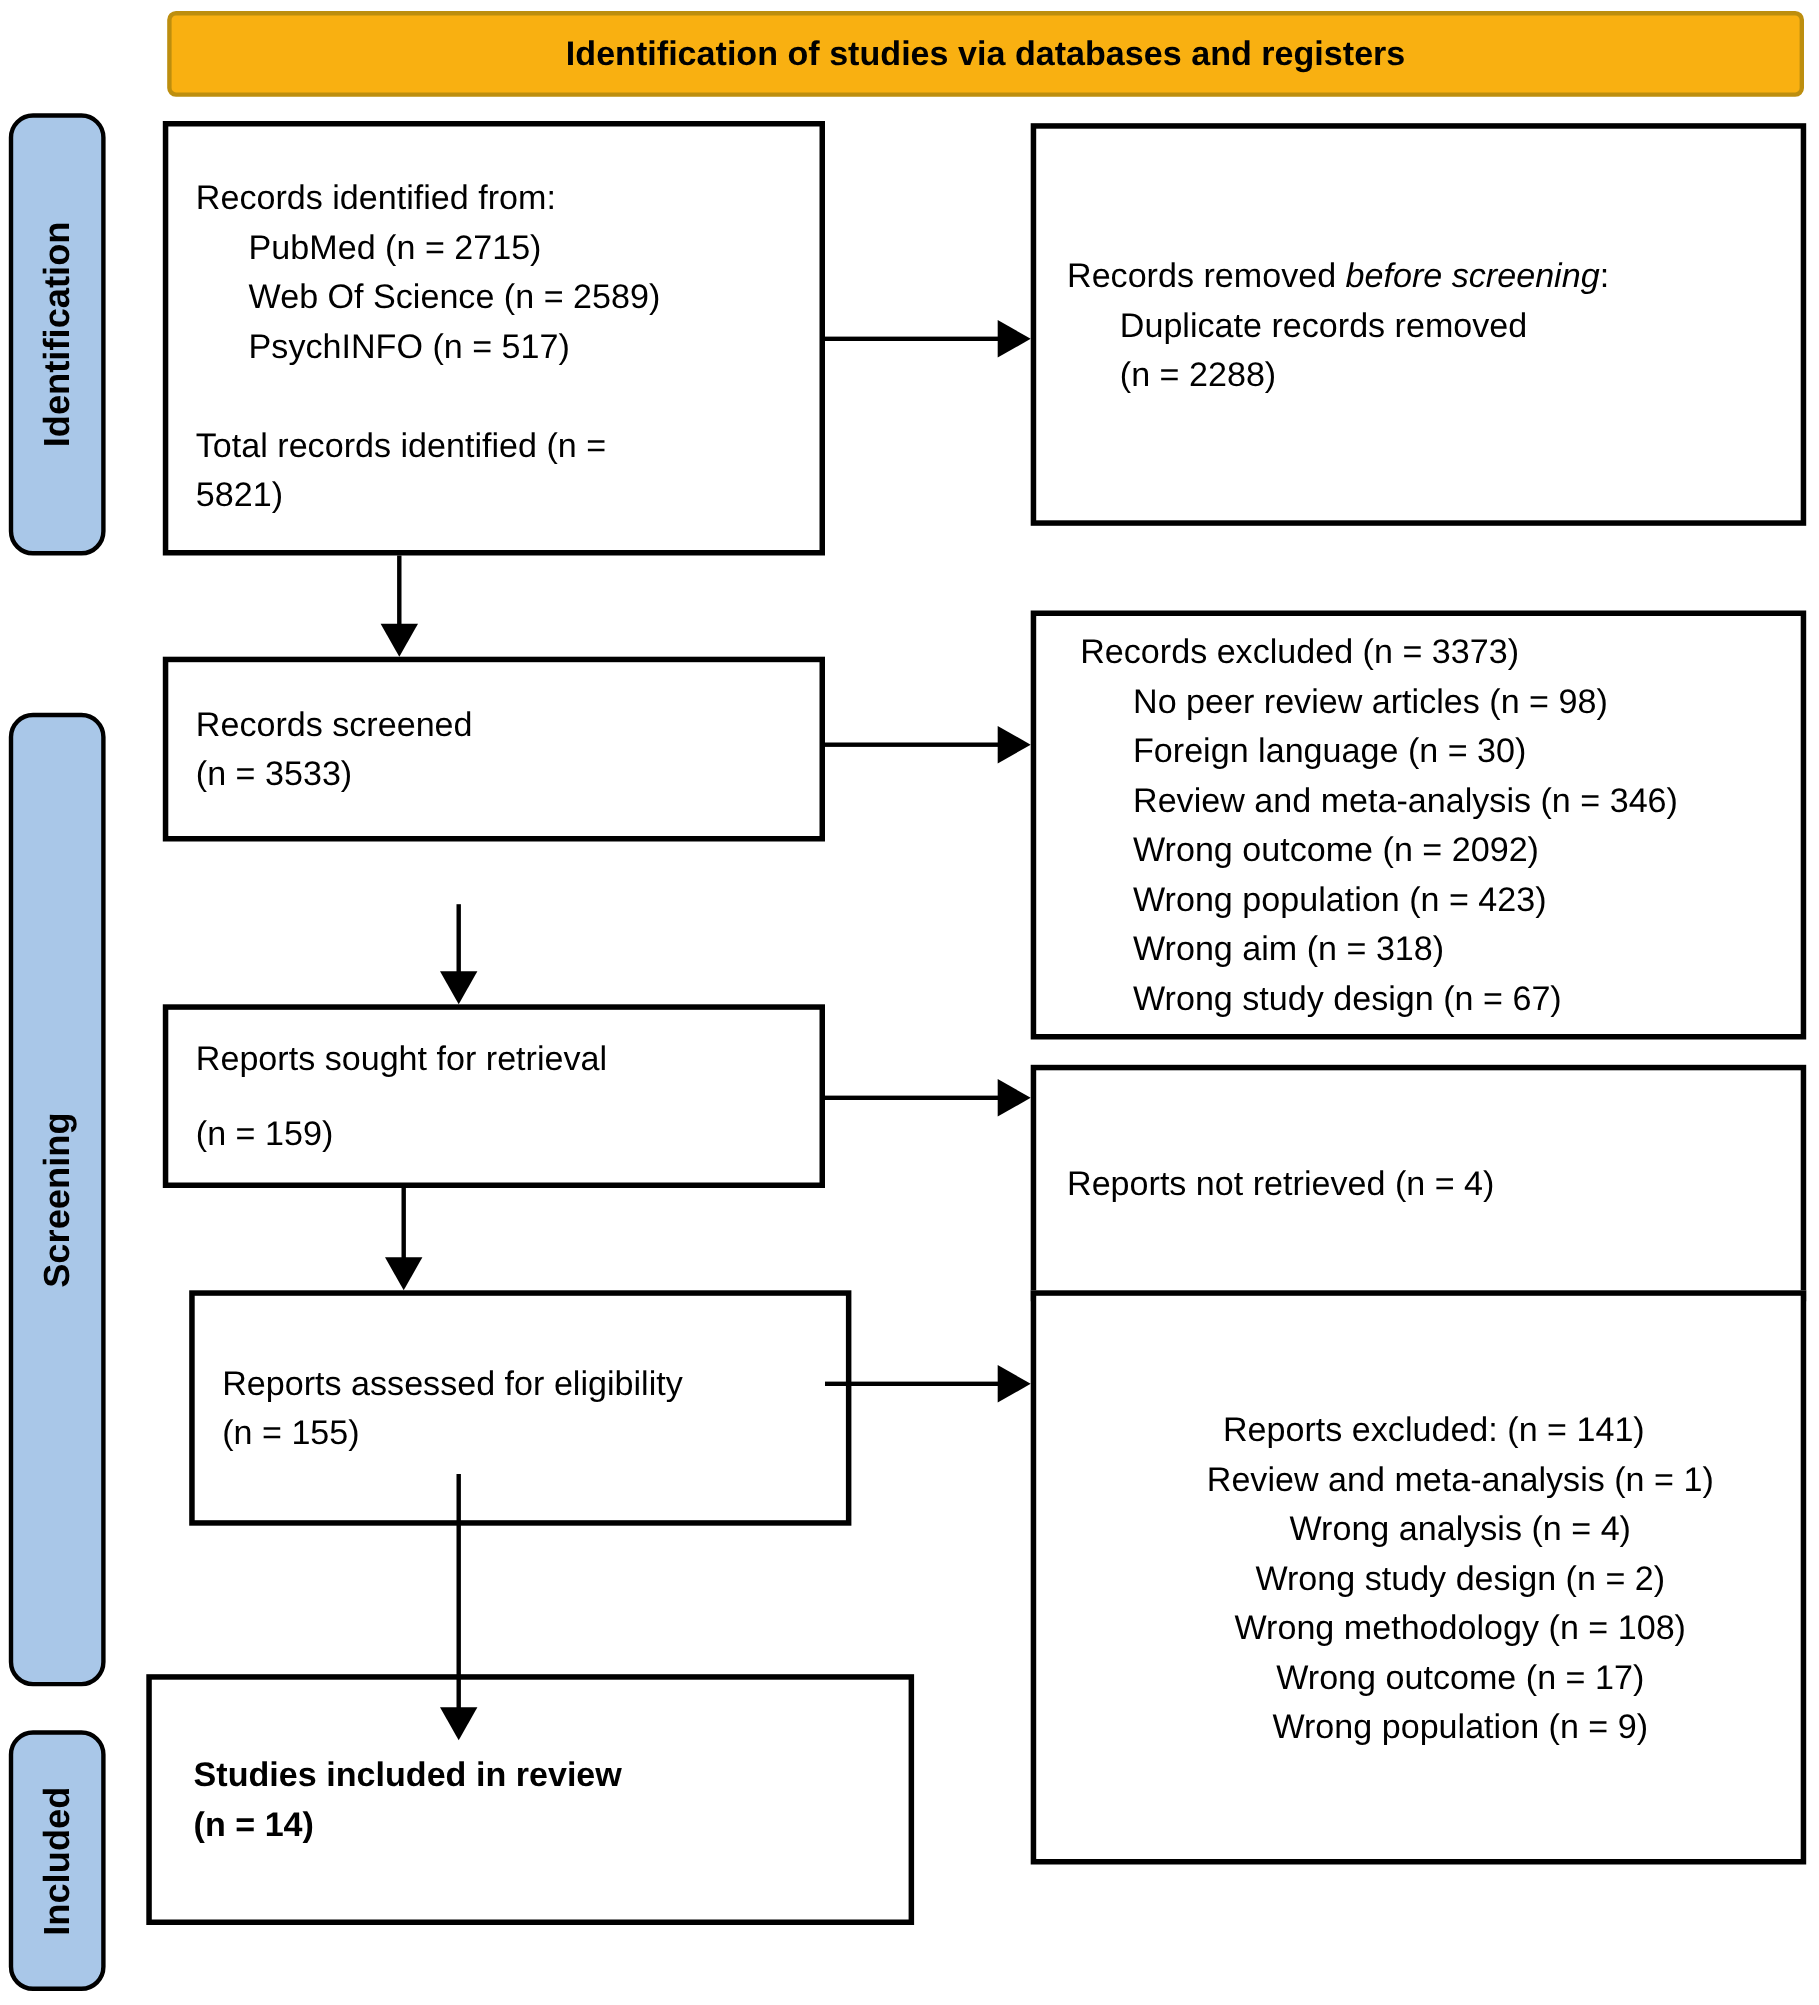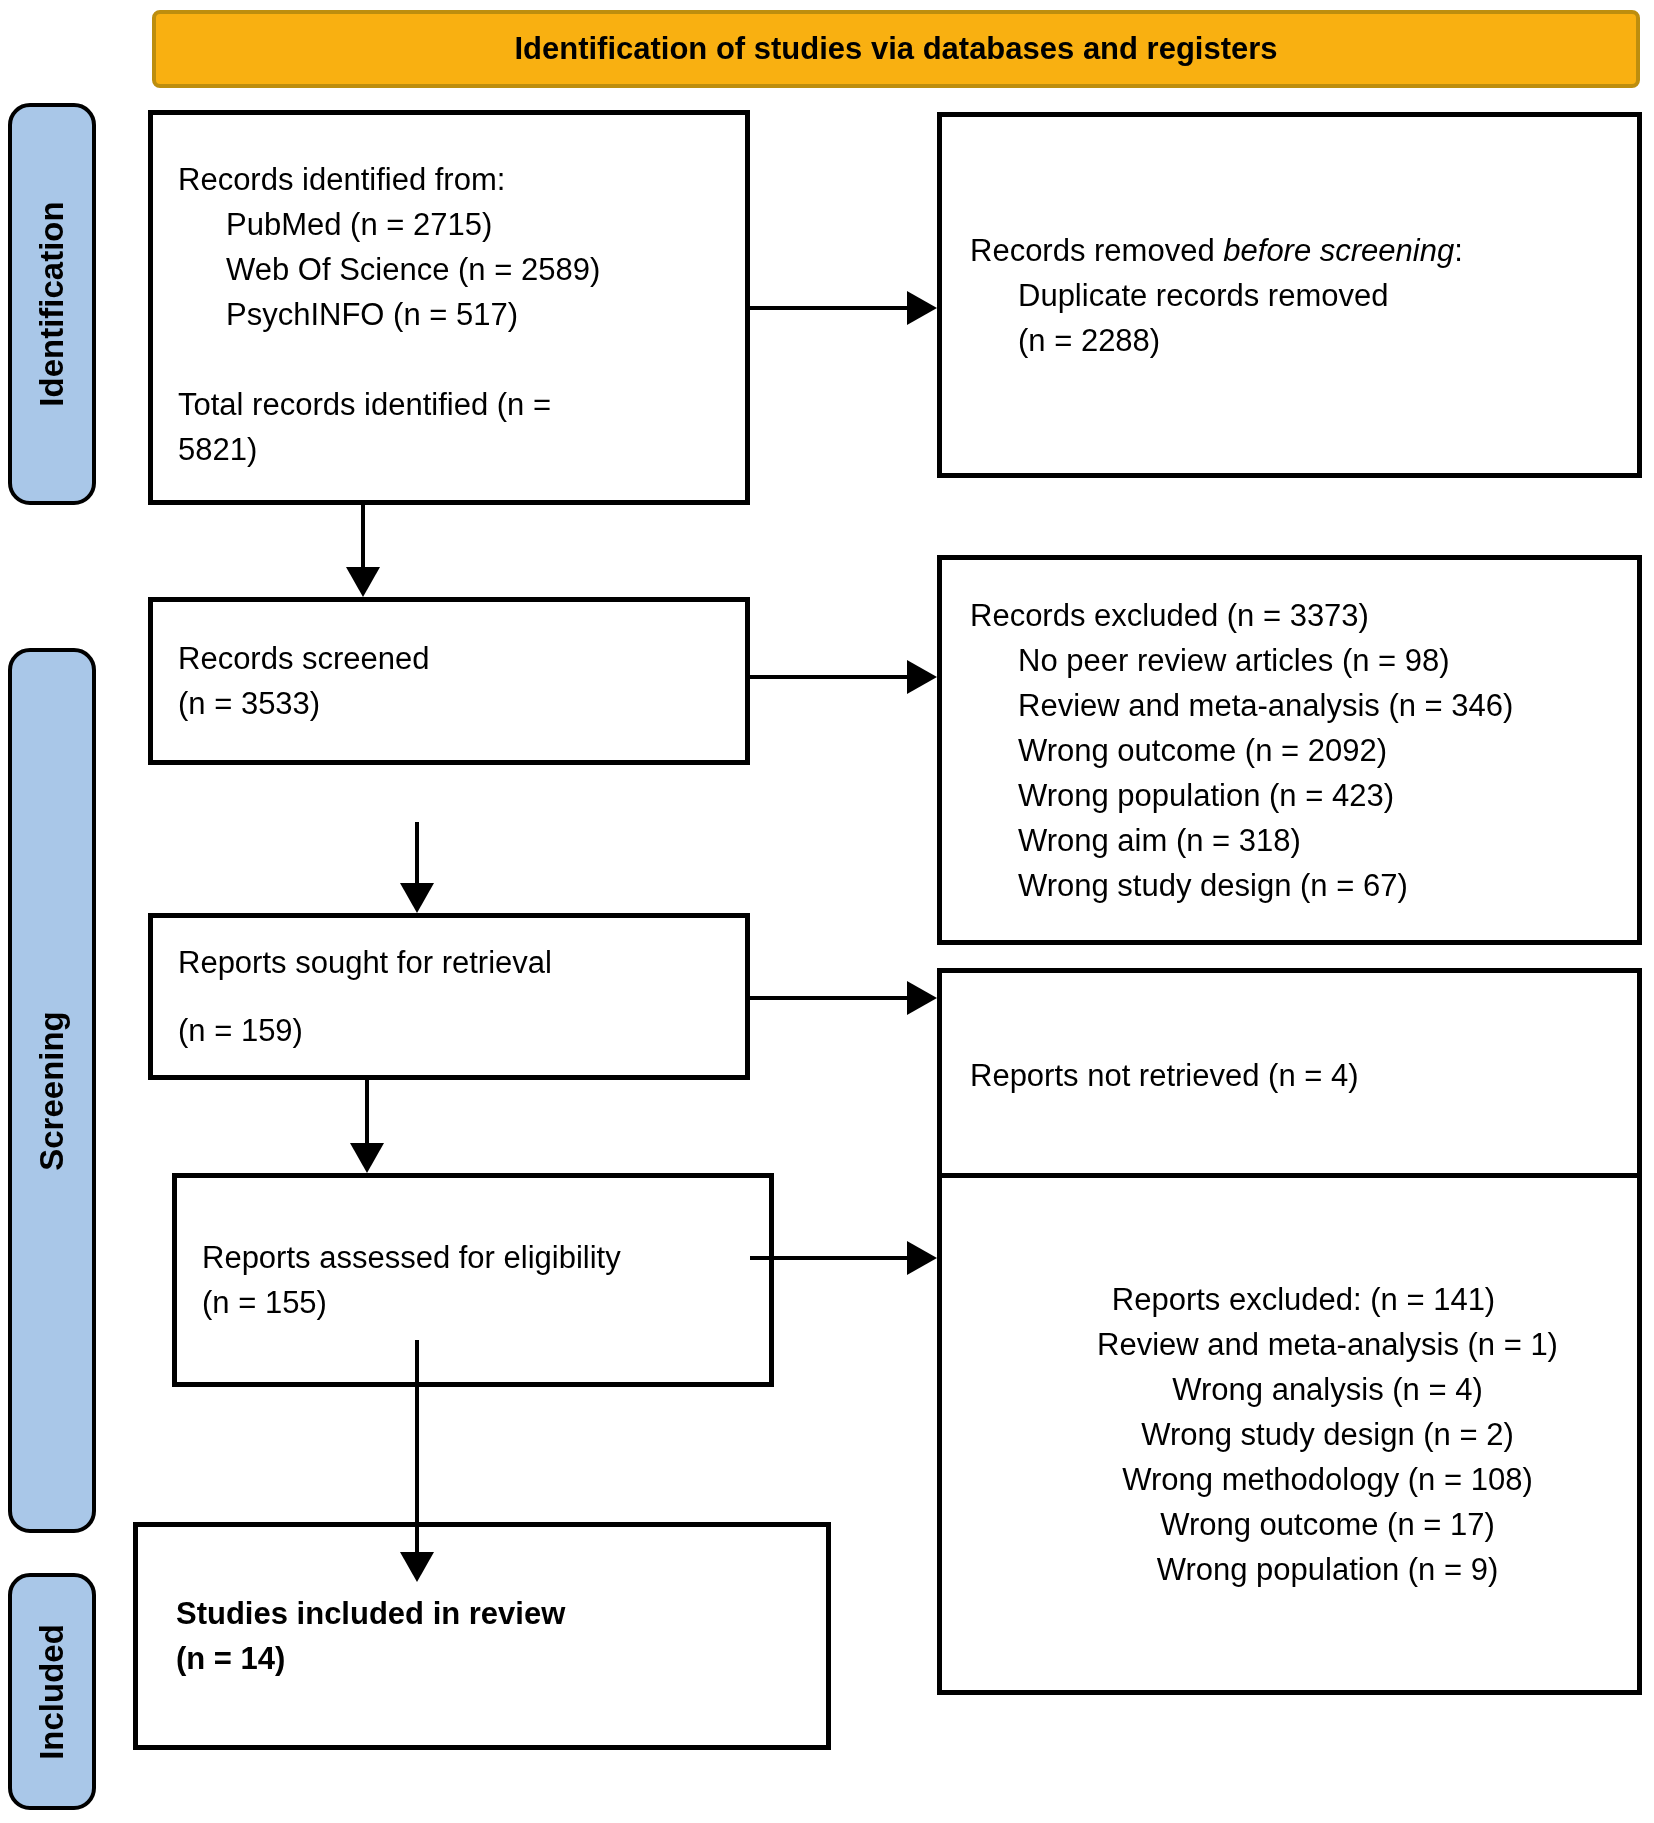--- a/index.html
+++ b/index.html
@@ -52,21 +52,21 @@
     display:flex; flex-direction:column;
   }
   .fbox .line { white-space: nowrap; }
   .fbox .indent { margin-left: 48px; }
   .fbox .spacer { height: 45px; }
   .centered { justify-content:center; }
 
   .b-records-identified { left:148px; top:110px;  width:602px; height:395px; padding:42px 12px 0 25px; }
   .b-records-removed    { left:937px; top:112px;  width:705px; height:366px; padding-left:28px; }
   .b-records-screened   { left:148px; top:597px;  width:602px; height:168px; padding-left:25px; }
-  .b-records-excluded   { left:937px; top:555px;  width:705px; height:390px; padding-left:28px; }
+  .b-records-excluded   { left:937px; top:555px;  width:705px; height:390px; padding-left:40px; }
   .b-reports-sought     { left:148px; top:913px;  width:602px; height:167px; padding-left:25px;gap:23px; }
   .b-reports-not-retrieved { left:937px; top:968px; width:705px; height:215px; padding-left:28px; }
   .b-reports-assessed   { left:148px; top:1173px; width:602px; height:214px; padding-left:25px;margin-left:24px; }
   .b-reports-excluded   { left:937px; top:1173px; width:705px; height:522px; padding-left:28px;text-align:center; }
   .b-studies-included   { left:133px; top:1522px; width:698px; height:228px; padding-left:38px;font-weight:bold; }
 
   .italic { font-style: italic; }
 
   
   .vline { position:absolute; width:4px; background: var(--arrow, #000); }
@@ -120,20 +120,21 @@
   </div>
 
   <div class="fbox centered b-records-screened">
     <div class="line">Records screened</div>
     <div class="line">(n = 3533)</div>
   </div>
 
   <div class="fbox centered b-records-excluded">
     <div class="line">Records excluded (n = 3373)</div>
     <div class="line indent">No peer review articles (n = 98)</div>
+    <div class="line indent">Foreign language (n = 30)</div>
     <div class="line indent">Review and meta-analysis (n = 346)</div>
     <div class="line indent">Wrong outcome (n = 2092)</div>
     <div class="line indent">Wrong population (n = 423)</div>
     <div class="line indent">Wrong aim (n = 318)</div>
     <div class="line indent">Wrong study design (n = 67)</div>
   </div>
 
   <div class="fbox centered b-reports-sought">
     <div class="line">Reports sought for retrieval</div>
     <div class="line">(n = 159)</div>

